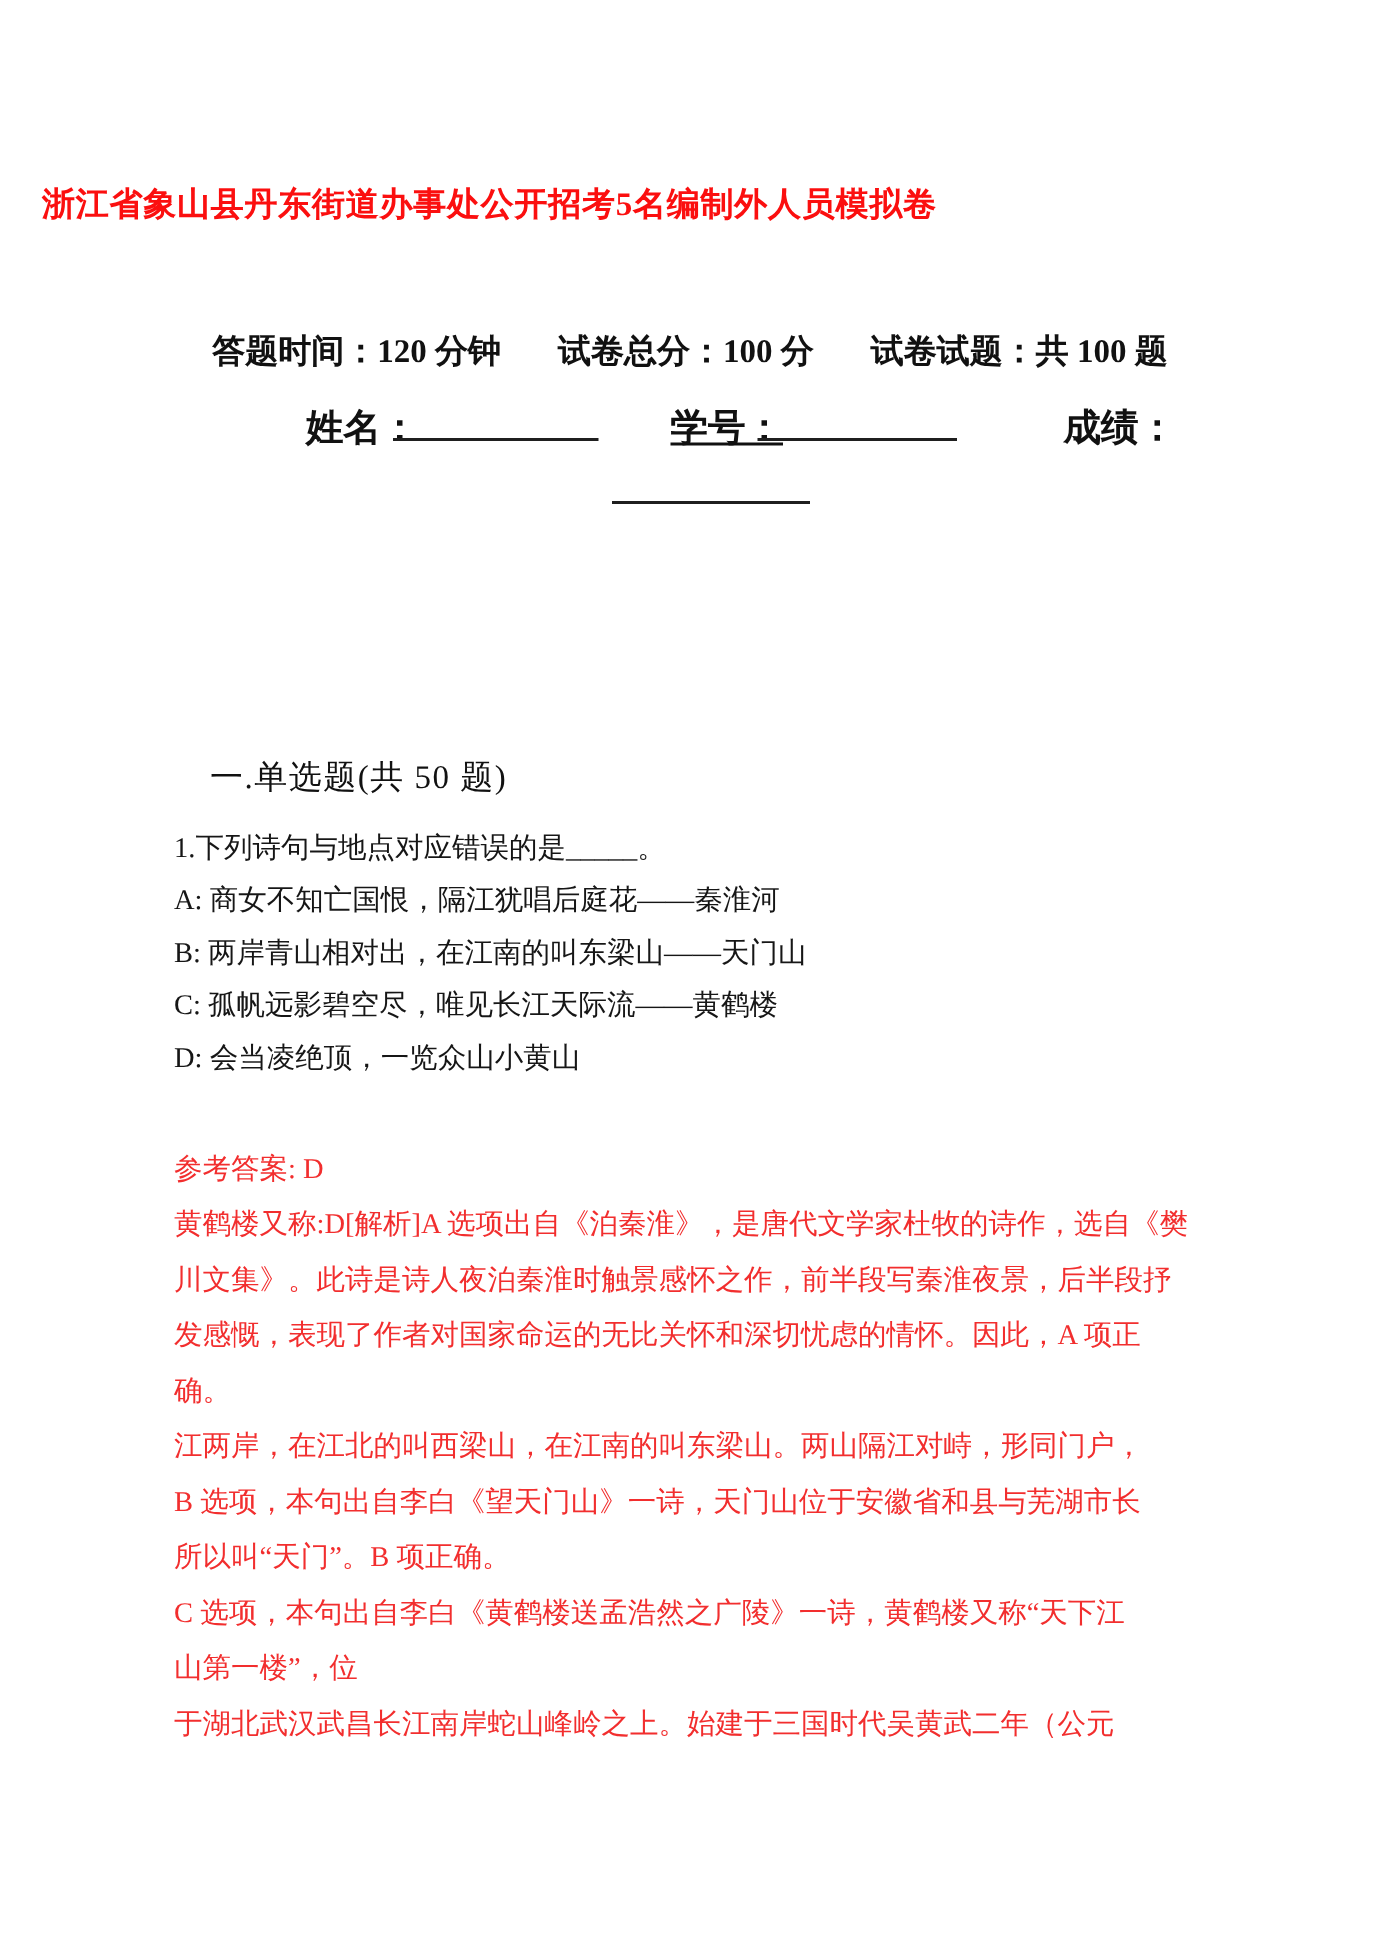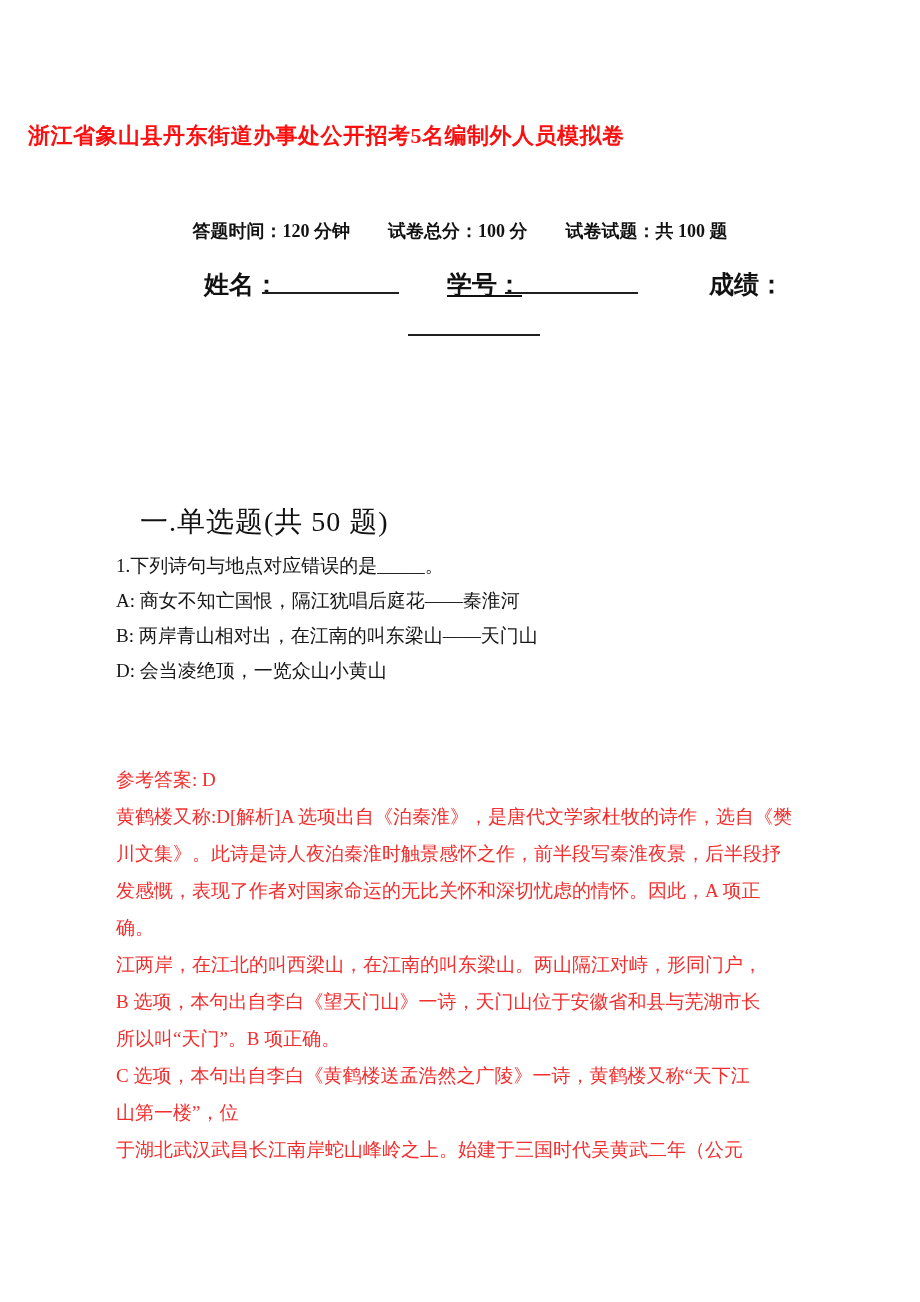--- a/index.html
+++ b/index.html
@@ -21,21 +21,21 @@
     color: #fb0f0f;
     letter-spacing: 0.5px;
     margin-left: 28px;
   }
   .meta-row {
     position: absolute;
     top: 219px; left: 0; width: 100%;
     display: flex;
     justify-content: center;
     gap: 38px;
-    font-size: 18px;
+    font-size: 22px;
     font-weight: bold;
     color: #111111;
     white-space: nowrap;
   }
   .fields-row {
     position: absolute;
     top: 268px; left: 0; width: 100%; height: 32px;
     font-size: 25px;
     font-weight: bold;
     color: #111111;
@@ -53,21 +53,21 @@
   .lbl-score { left: 689px; margin-left: 20px; }
   .blank-score {
     position: absolute;
     left: 408px; top: 334px;
     width: 132px; height: 0;
     border-top: 2.5px solid #1f1f1f;
   }
   .section-heading {
     position: absolute;
     left: 140px; top: 503px;
-    font-size: 28px;
+    font-size: 22px;
     color: #111111;
     letter-spacing: 1px;
   }
   .question-block {
     position: absolute;
     left: 116px; top: 548px;
     width: 760px;
     font-size: 19px;
     line-height: 35px;
     color: #161616;
@@ -104,20 +104,21 @@
   </div>
 
   <div class="blank-score"></div>
 
   <div class="section-heading">一.单选题(共 50 题)</div>
 
   <div class="question-block">
     <div class="line">1.下列诗句与地点对应错误的是_____。</div>
     <div class="line">A: 商女不知亡国恨，隔江犹唱后庭花——秦淮河</div>
     <div class="line">B: 两岸青山相对出，在江南的叫东梁山——天门山</div>
+    <div class="line">C: 孤帆远影碧空尽，唯见长江天际流——黄鹤楼</div>
     <div class="line">D: 会当凌绝顶，一览众山小黄山</div>
   </div>
 
   <div class="answer-block">
     <div class="line">参考答案: D</div>
     <div class="line">黄鹤楼又称:D[解析]A 选项出自《泊秦淮》，是唐代文学家杜牧的诗作，选自《樊</div>
     <div class="line">川文集》。此诗是诗人夜泊秦淮时触景感怀之作，前半段写秦淮夜景，后半段抒</div>
     <div class="line">发感慨，表现了作者对国家命运的无比关怀和深切忧虑的情怀。因此，A 项正</div>
     <div class="line">确。</div>
     <div class="line">江两岸，在江北的叫西梁山，在江南的叫东梁山。两山隔江对峙，形同门户，</div>

